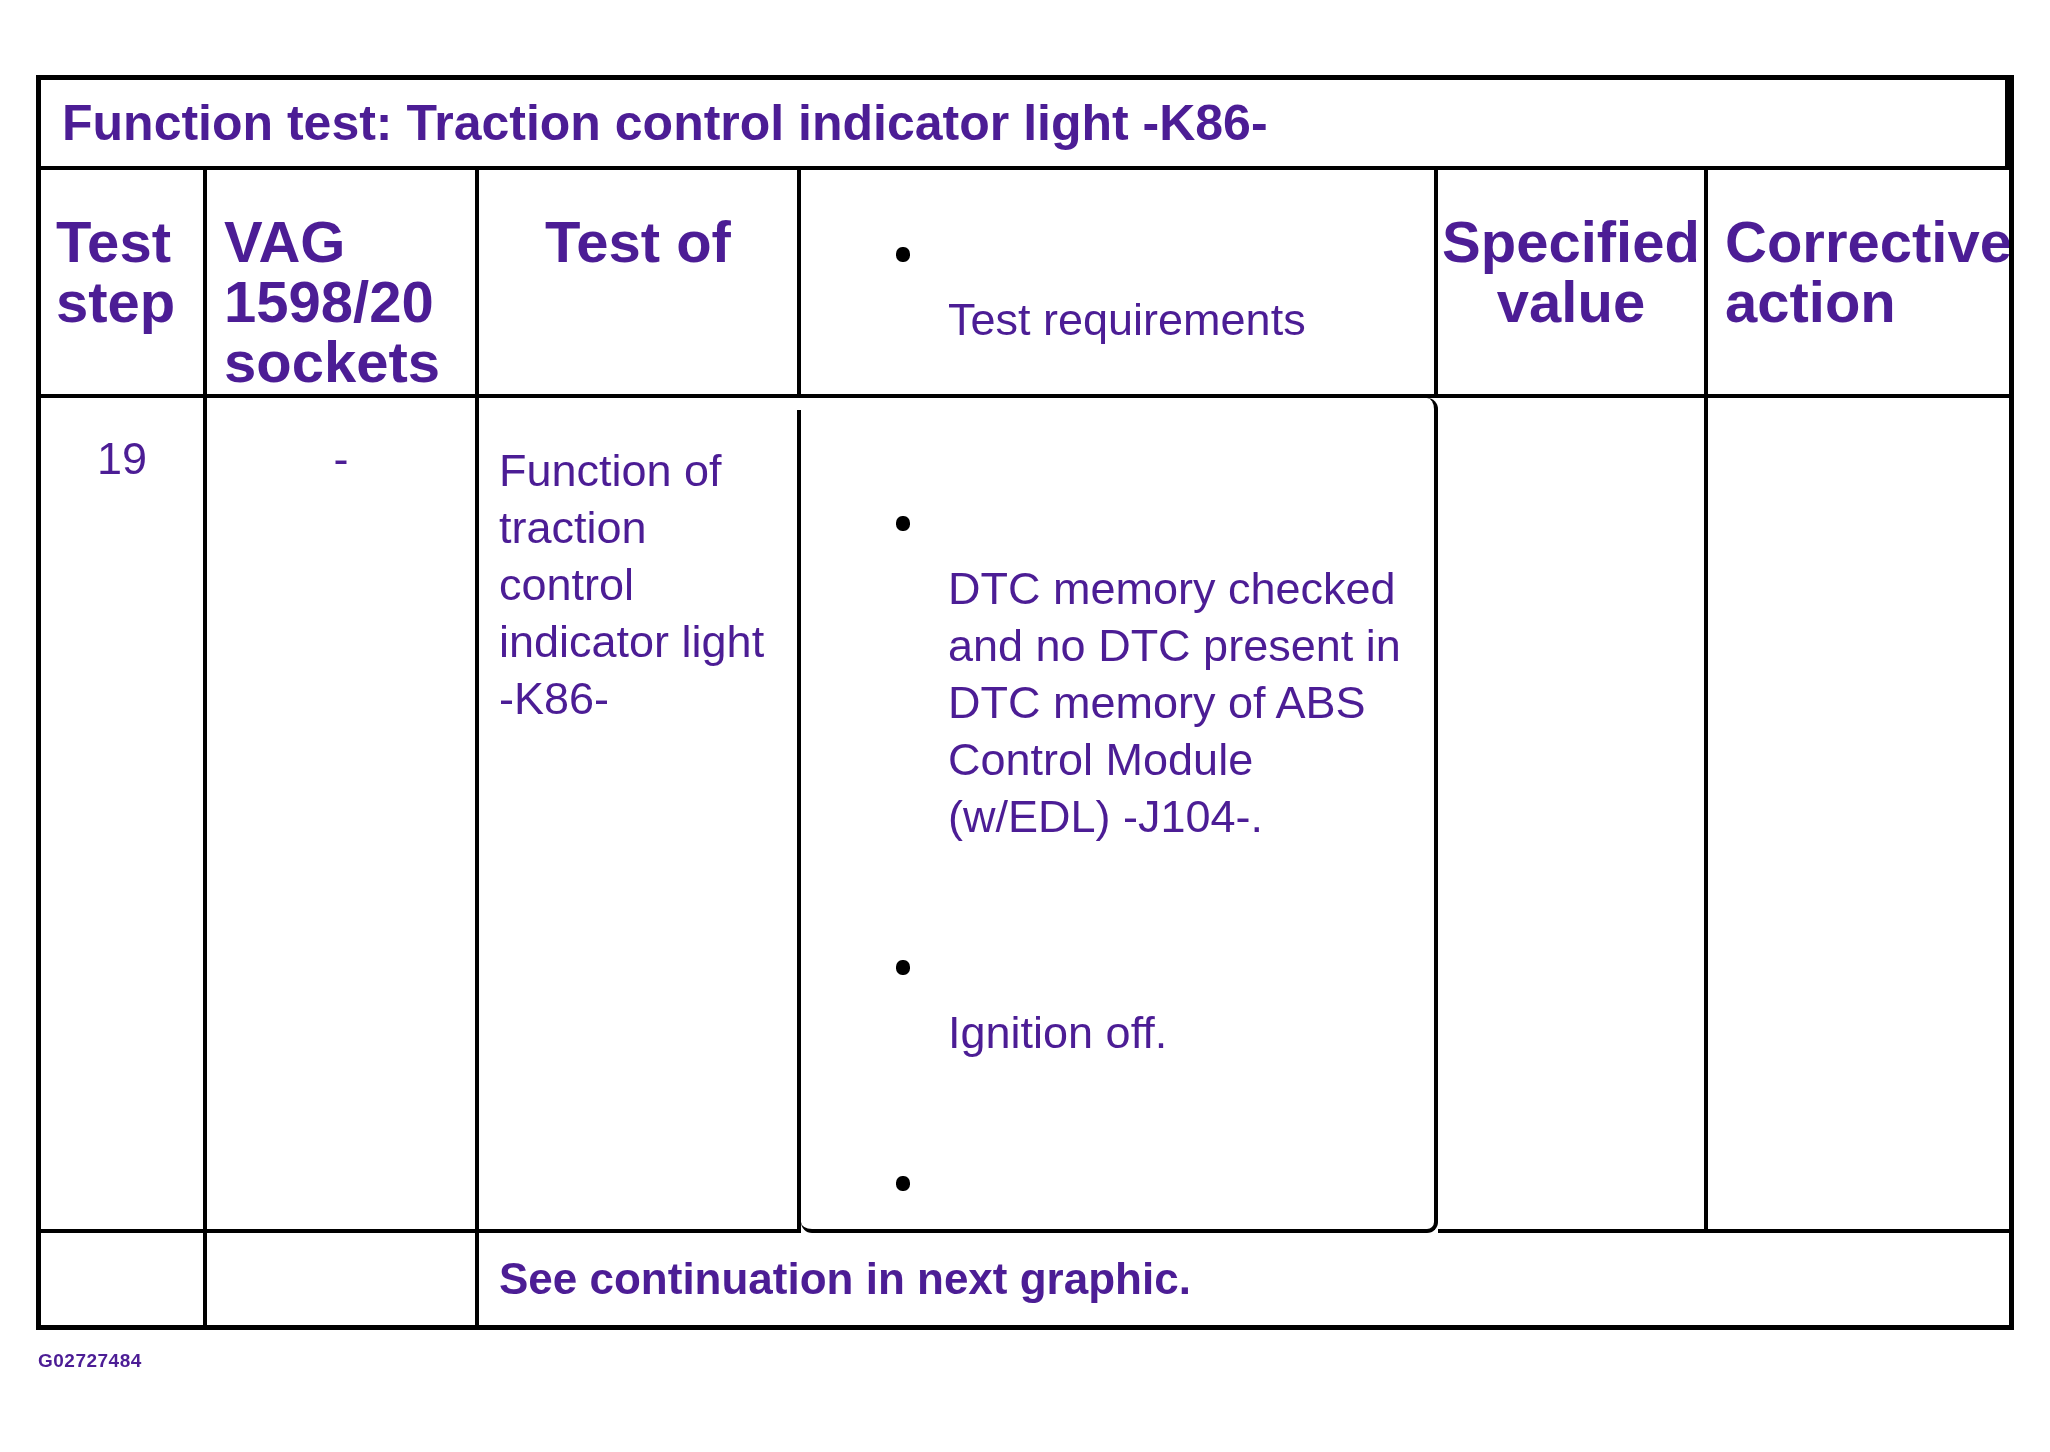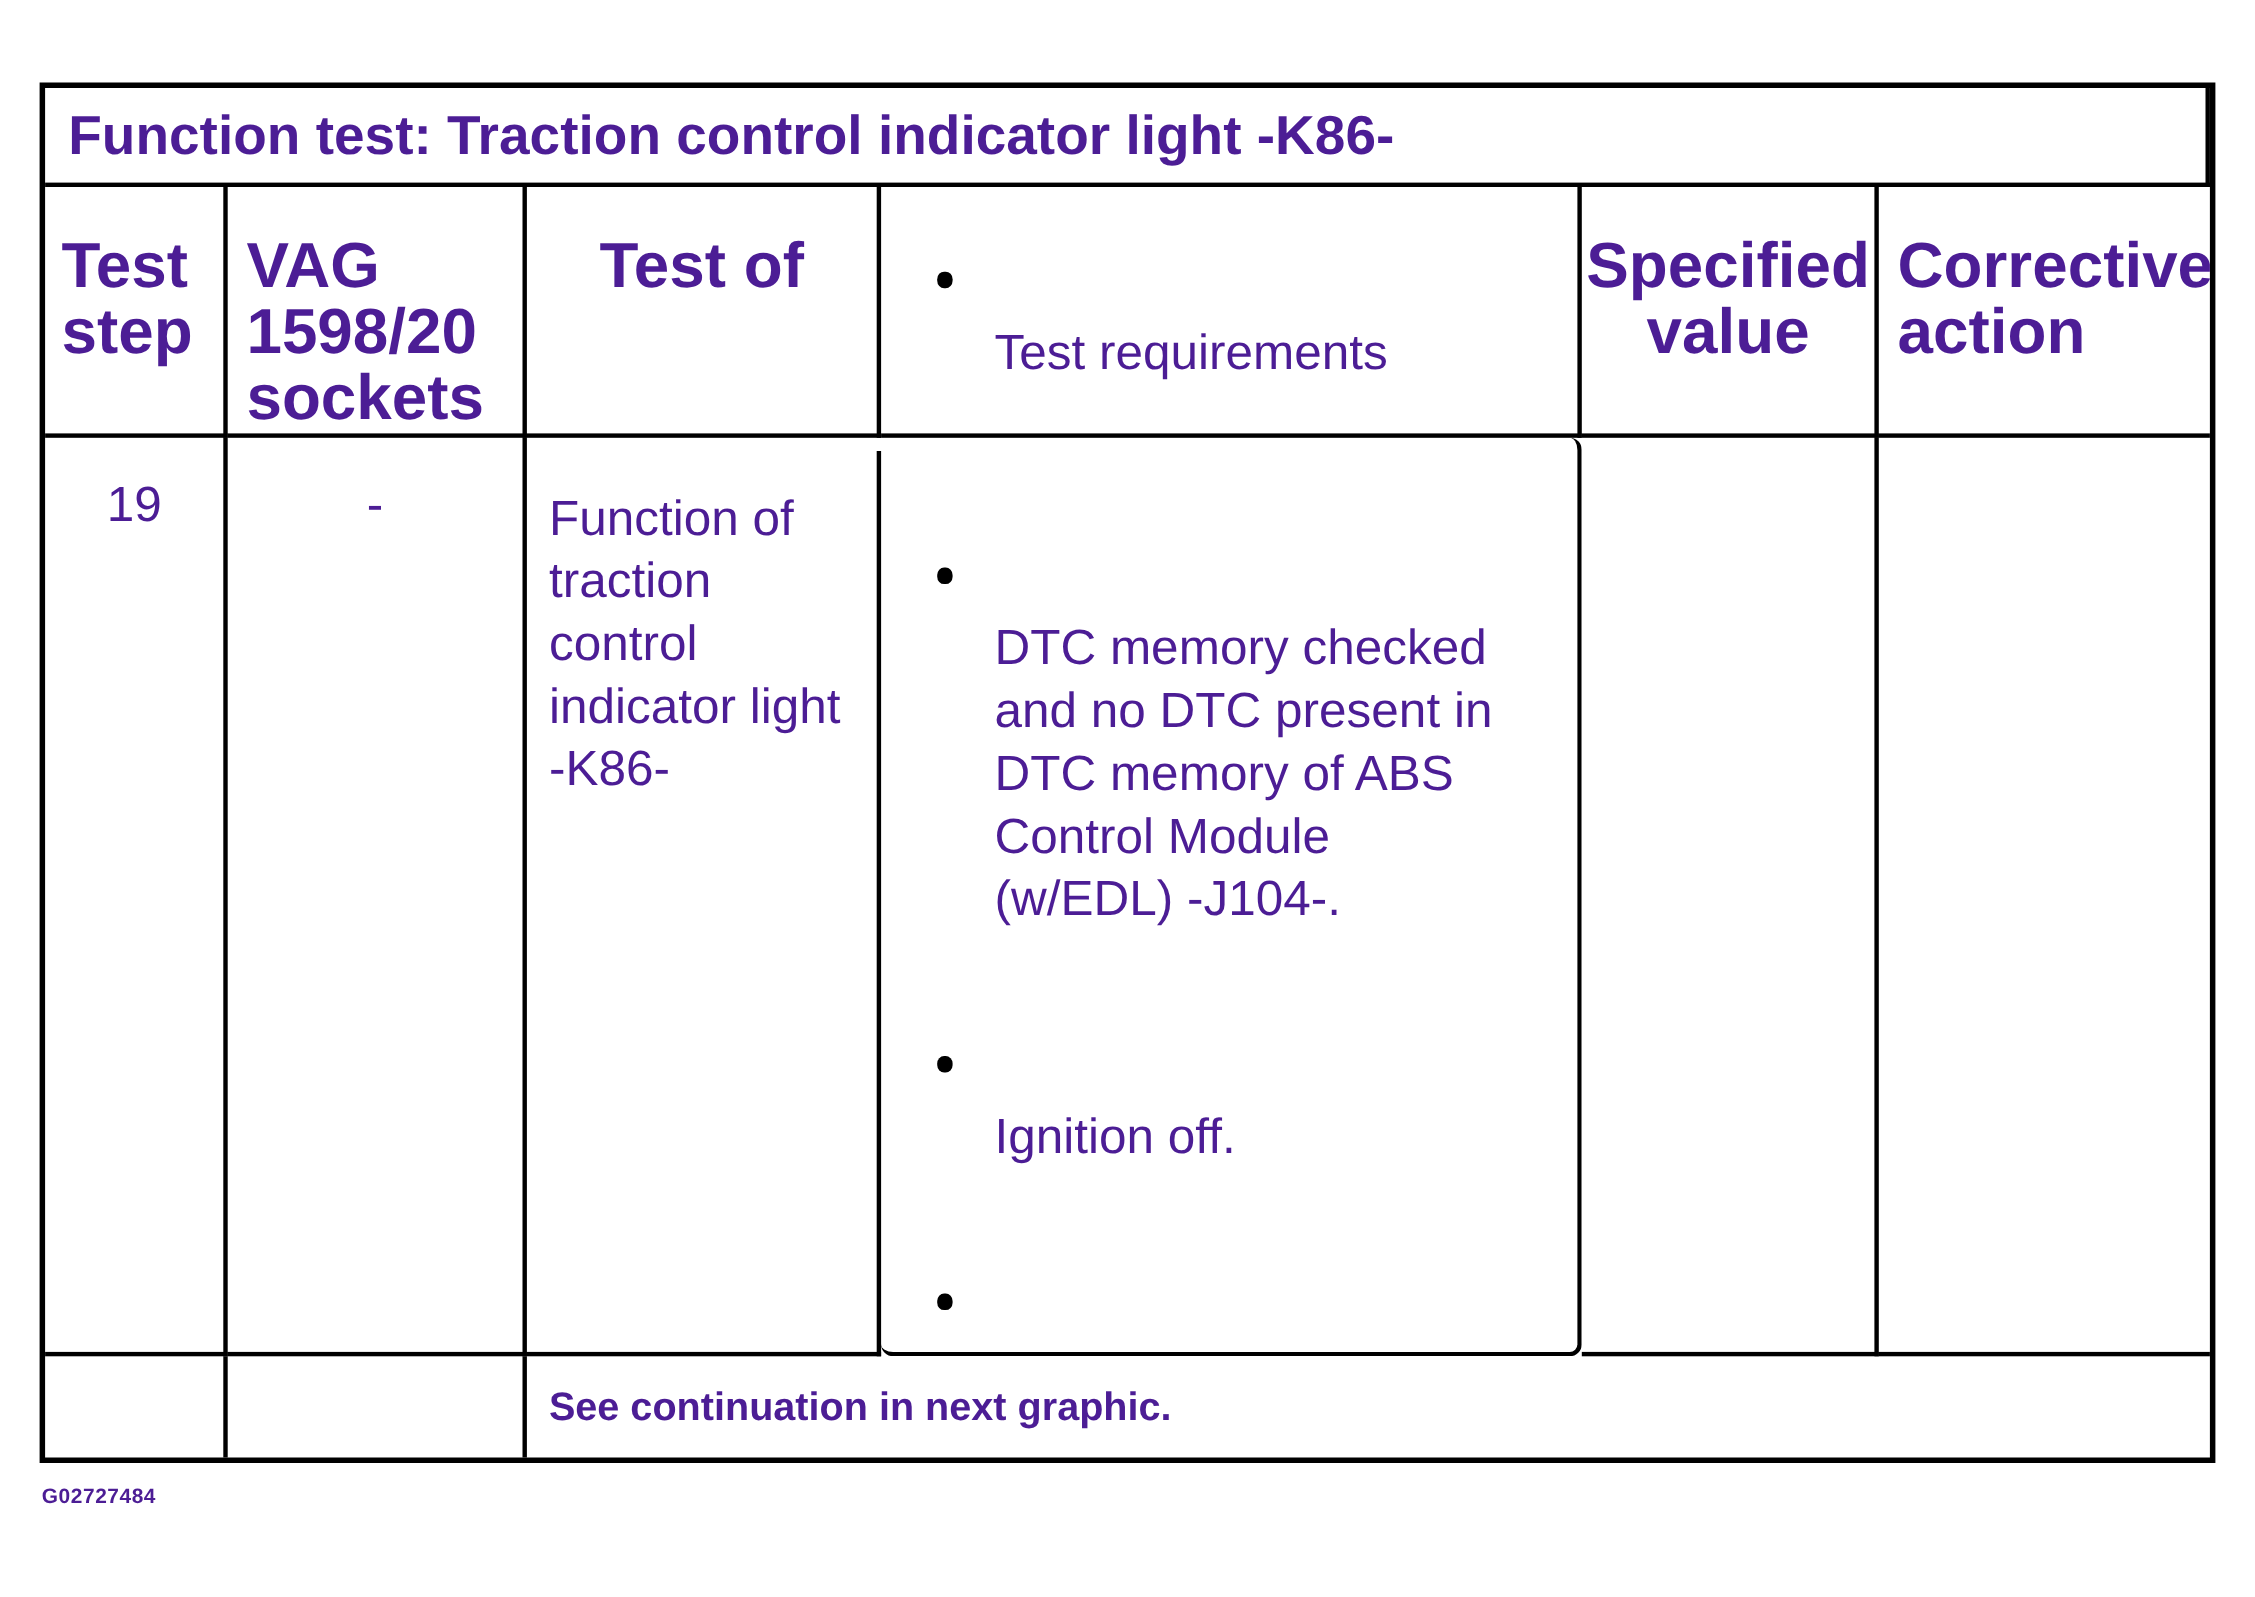--- a/index.html
+++ b/index.html
@@ -66,20 +66,21 @@
     font-weight: normal;
     line-height: 57px;
     padding-top: 64px;
   }
 
   .bullet-item {
     position: relative;
     padding-left: 103px;
     padding-right: 10px;
     white-space: pre-line;
+    margin-left: 44px;
   }
   .bullet-dot {
     position: absolute;
     left: 51px;
     top: 13px;
     width: 14px;
     height: 15px;
     background: #000000;
     border-radius: 45%;
   }
@@ -100,21 +101,21 @@
   .cell-testof { padding: 32px 20px 0 20px; margin-top: 12px; }
   .cell-req { padding-top: 48px; border-radius: 11px; }
   .cell-req .bullet-item { margin-top: 0; }
   .cell-req .bullet-item + .bullet-item { margin-top: 45px; }
 
   .cont-cell {
     grid-column: 3 / -1;
     display: flex;
     align-items: center;
     padding-left: 20px;
-    font-size: 36px;
+    font-size: 44px;
     font-weight: bold;
     white-space: nowrap;
   }
 
   .figure-id {
     position: absolute;
     left: 38px;
     top: 1350px;
     font-size: 19px;
     font-weight: bold;

